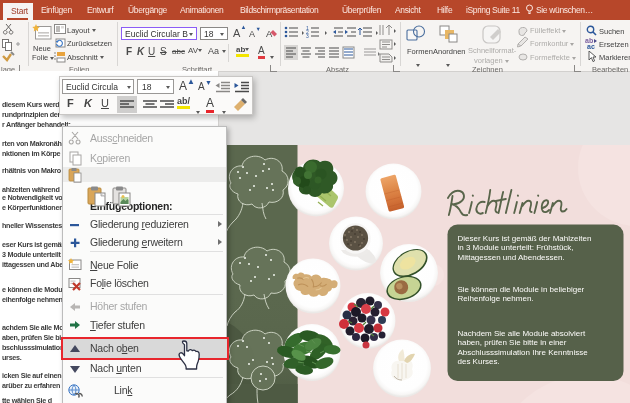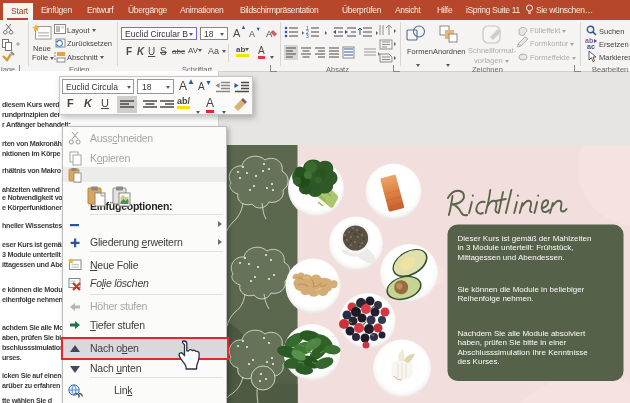--- a/index.html
+++ b/index.html
@@ -603,41 +603,42 @@
         <rect x="9.5" y="11" width="8" height="7" fill="#b8d4a0"></rect>
         <circle cx="12" cy="10.5" r="1.5" fill="#e8c050"></circle>
         <path d="M9.5,16 l3,-3 l2,2 l2,-2 l1,1 v4 h-8 Z" fill="#5a8a5a"></path>
       </svg>
     <div class="abs mi dis" style="top:5px;">Auss<u>c</u>hneiden</div>
     <div class="abs mi dis" style="top:25px;">K<u>o</u>pieren</div>
     <div class="msep" style="top:86.5px;"></div>
     <svg class="mico" style="top:90px;" viewBox="0 0 16 16">
         <rect x="3" y="7" width="9" height="2.2" fill="#2b579a"></rect>
       </svg>
+    <div class="abs mi" style="top:91px;">Gliederung <u>r</u>eduzieren</div>
     <div class="subar" style="top:94px;"></div>
     <svg class="mico" style="top:107.5px;" viewBox="0 0 16 16">
         <path d="M7,3.5 h2.2 v3.3 h3.3 v2.2 h-3.3 v3.3 h-2.2 v-3.3 h-3.3 v-2.2 h3.3 Z" fill="#2b579a"></path>
       </svg>
     <div class="abs mi" style="top:108.5px;">Gliederung <u>e</u>rweitern</div>
     <div class="subar" style="top:112px;"></div>
     <div class="msep" style="top:124px;"></div>
     <svg class="mico" style="top:130px;" viewBox="0 0 16 16">
         <rect x="2.5" y="3" width="11.5" height="9.5" fill="#fff" stroke="#8a8886"></rect>
         <rect x="4.5" y="7" width="7.5" height="1.3" fill="#c9c7c5"></rect>
         <rect x="4.5" y="9.5" width="7.5" height="1.3" fill="#c9c7c5"></rect>
         <path d="M4,1 l1,2 l2,.3 l-1.5,1.5 l.4,2 l-1.9,-1 l-1.9,1 l.4,-2 L1,3.3 l2,-.3 Z" fill="#f0b43c"></path>
       </svg>
     <div class="abs mi" style="top:131.5px;"><u>N</u>eue Folie</div>
     <svg class="mico" style="top:148.5px;" viewBox="0 0 16 16">
         <rect x="2" y="2.5" width="11" height="9" fill="#fff" stroke="#8a8886"></rect>
         <rect x="3.5" y="4.5" width="5" height="1.2" fill="#c9c7c5"></rect>
         <rect x="3.5" y="6.8" width="5" height="1.2" fill="#c9c7c5"></rect>
         <path d="M6,7 l7,7 m0,-7 l-7,7" stroke="#c0392b" stroke-width="2.2"></path>
       </svg>
-    <div class="abs mi" style="top:150px;font-style:italic;">Fo<u>l</u>ie löschen</div>
+    <div class="abs mi" style="top:150px;">Fo<u>l</u>ie löschen</div>
     <div class="msep" style="top:166.5px;"></div>
     <svg class="mico" style="top:171.5px;" viewBox="0 0 16 16">
         <path d="M8,4 l-5,4 l5,4 v-2.6 h5 v-2.8 h-5 Z" fill="#b8b6b4"></path>
       </svg>
     <div class="abs mi dis" style="top:173px;">Höher stufen</div>
     <svg class="mico" style="top:190px;" viewBox="0 0 16 16">
         <path d="M8,4 l5,4 l-5,4 v-2.6 h-5 v-2.8 h5 Z" fill="#217346"></path>
       </svg>
     <div class="abs mi" style="top:191.5px;"><u>T</u>iefer stufen</div>
     <div class="abs" style="left:-2px;top:210px;width:168px;height:22.5px;background:#d9d9d9;border:2.5px solid #e8262d;box-sizing:border-box;"></div>

